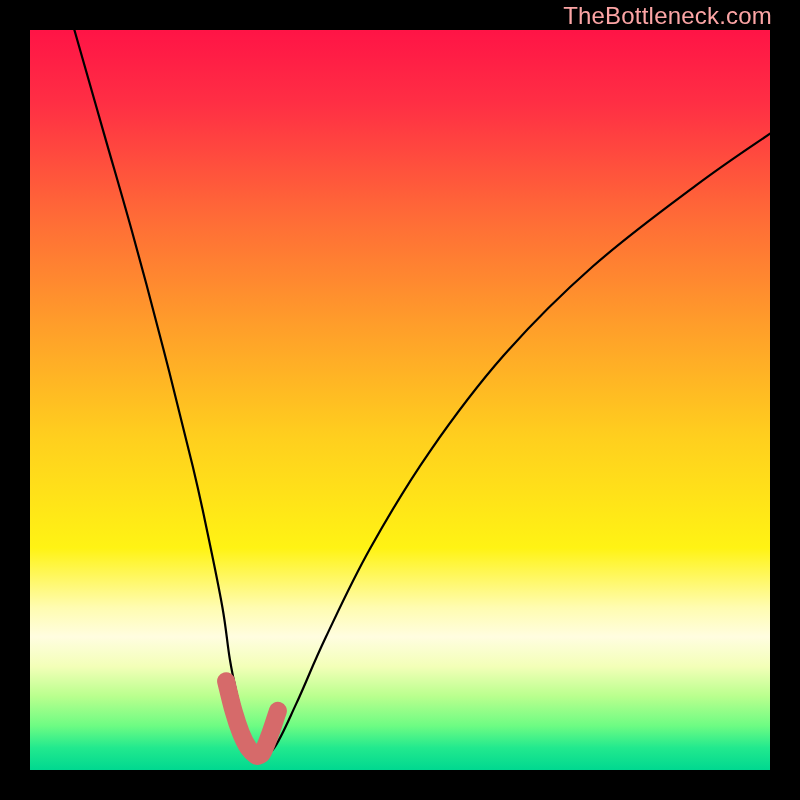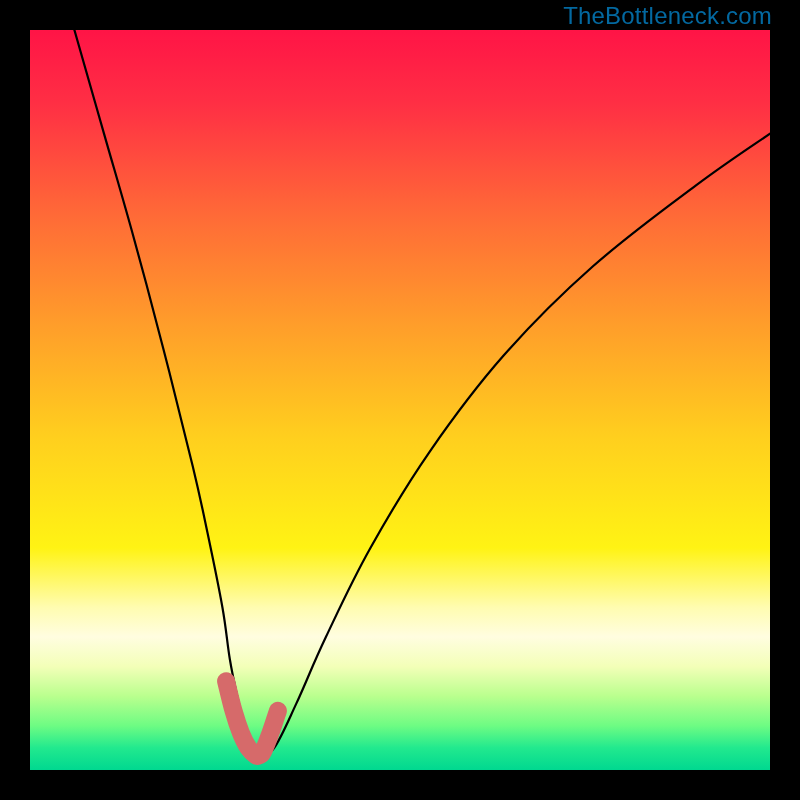--- a/index.html
+++ b/index.html
@@ -23,21 +23,21 @@
     left: 0; top: 0;
     width: 100%; height: 100%;
   }
   .watermark {
     position: absolute;
     top: 2px;
     right: 28px;
     font-family: Arial, Helvetica, sans-serif;
     font-size: 24px;
     letter-spacing: 0.2px;
-    color: #0369a1;
+    color: #fca5a5;
   }
   svg {
     position: absolute;
     left: 0; top: 0;
     width: 100%;
     height: 100%;
     overflow: visible;
   }
   .thin-curve {
     fill: none;

